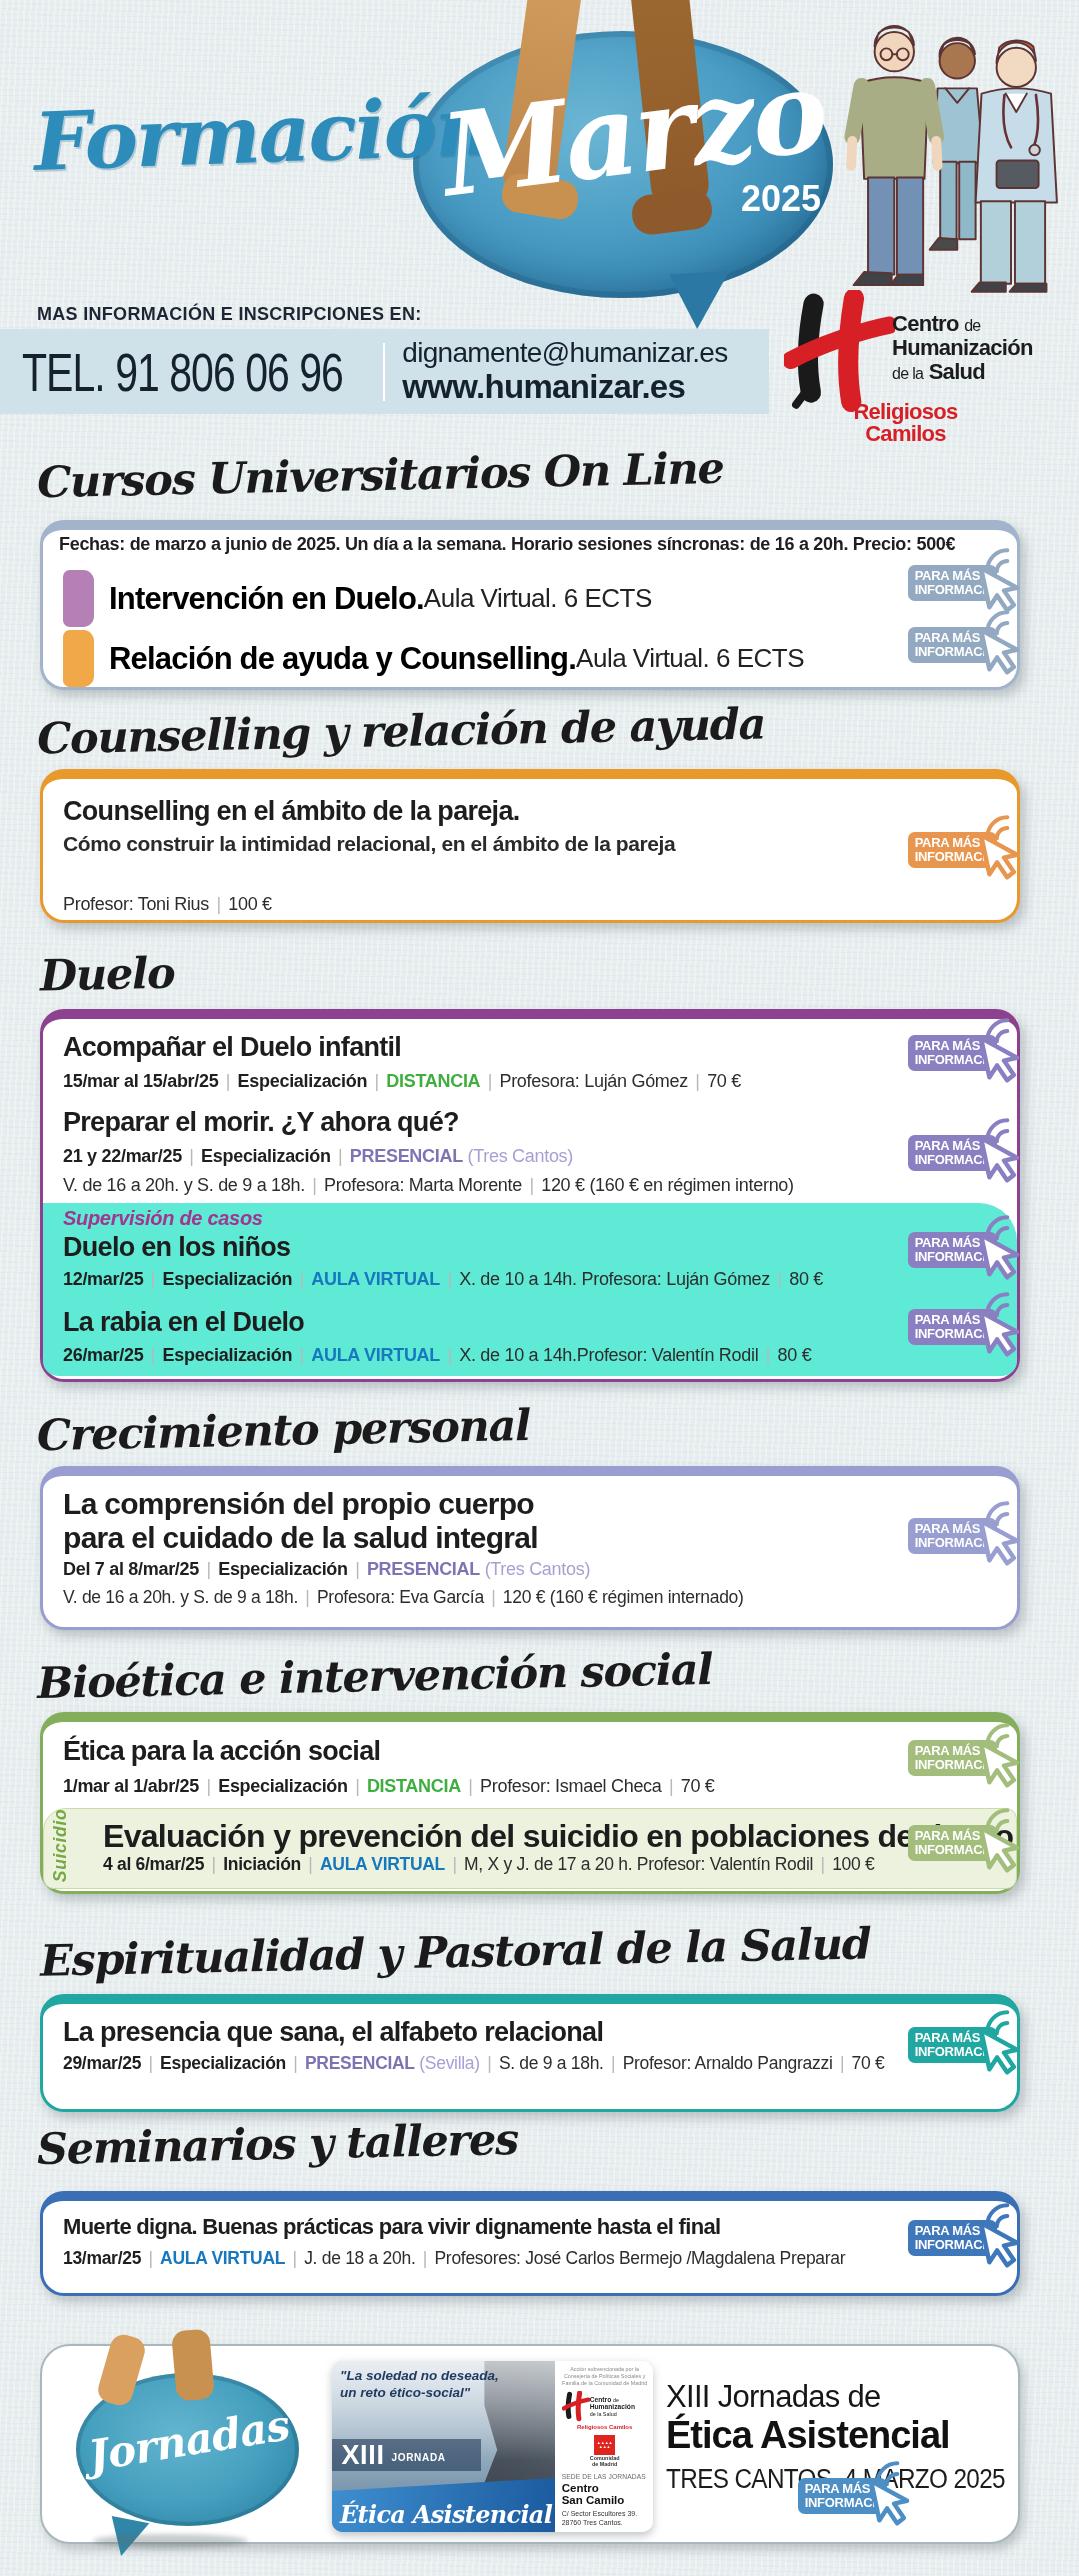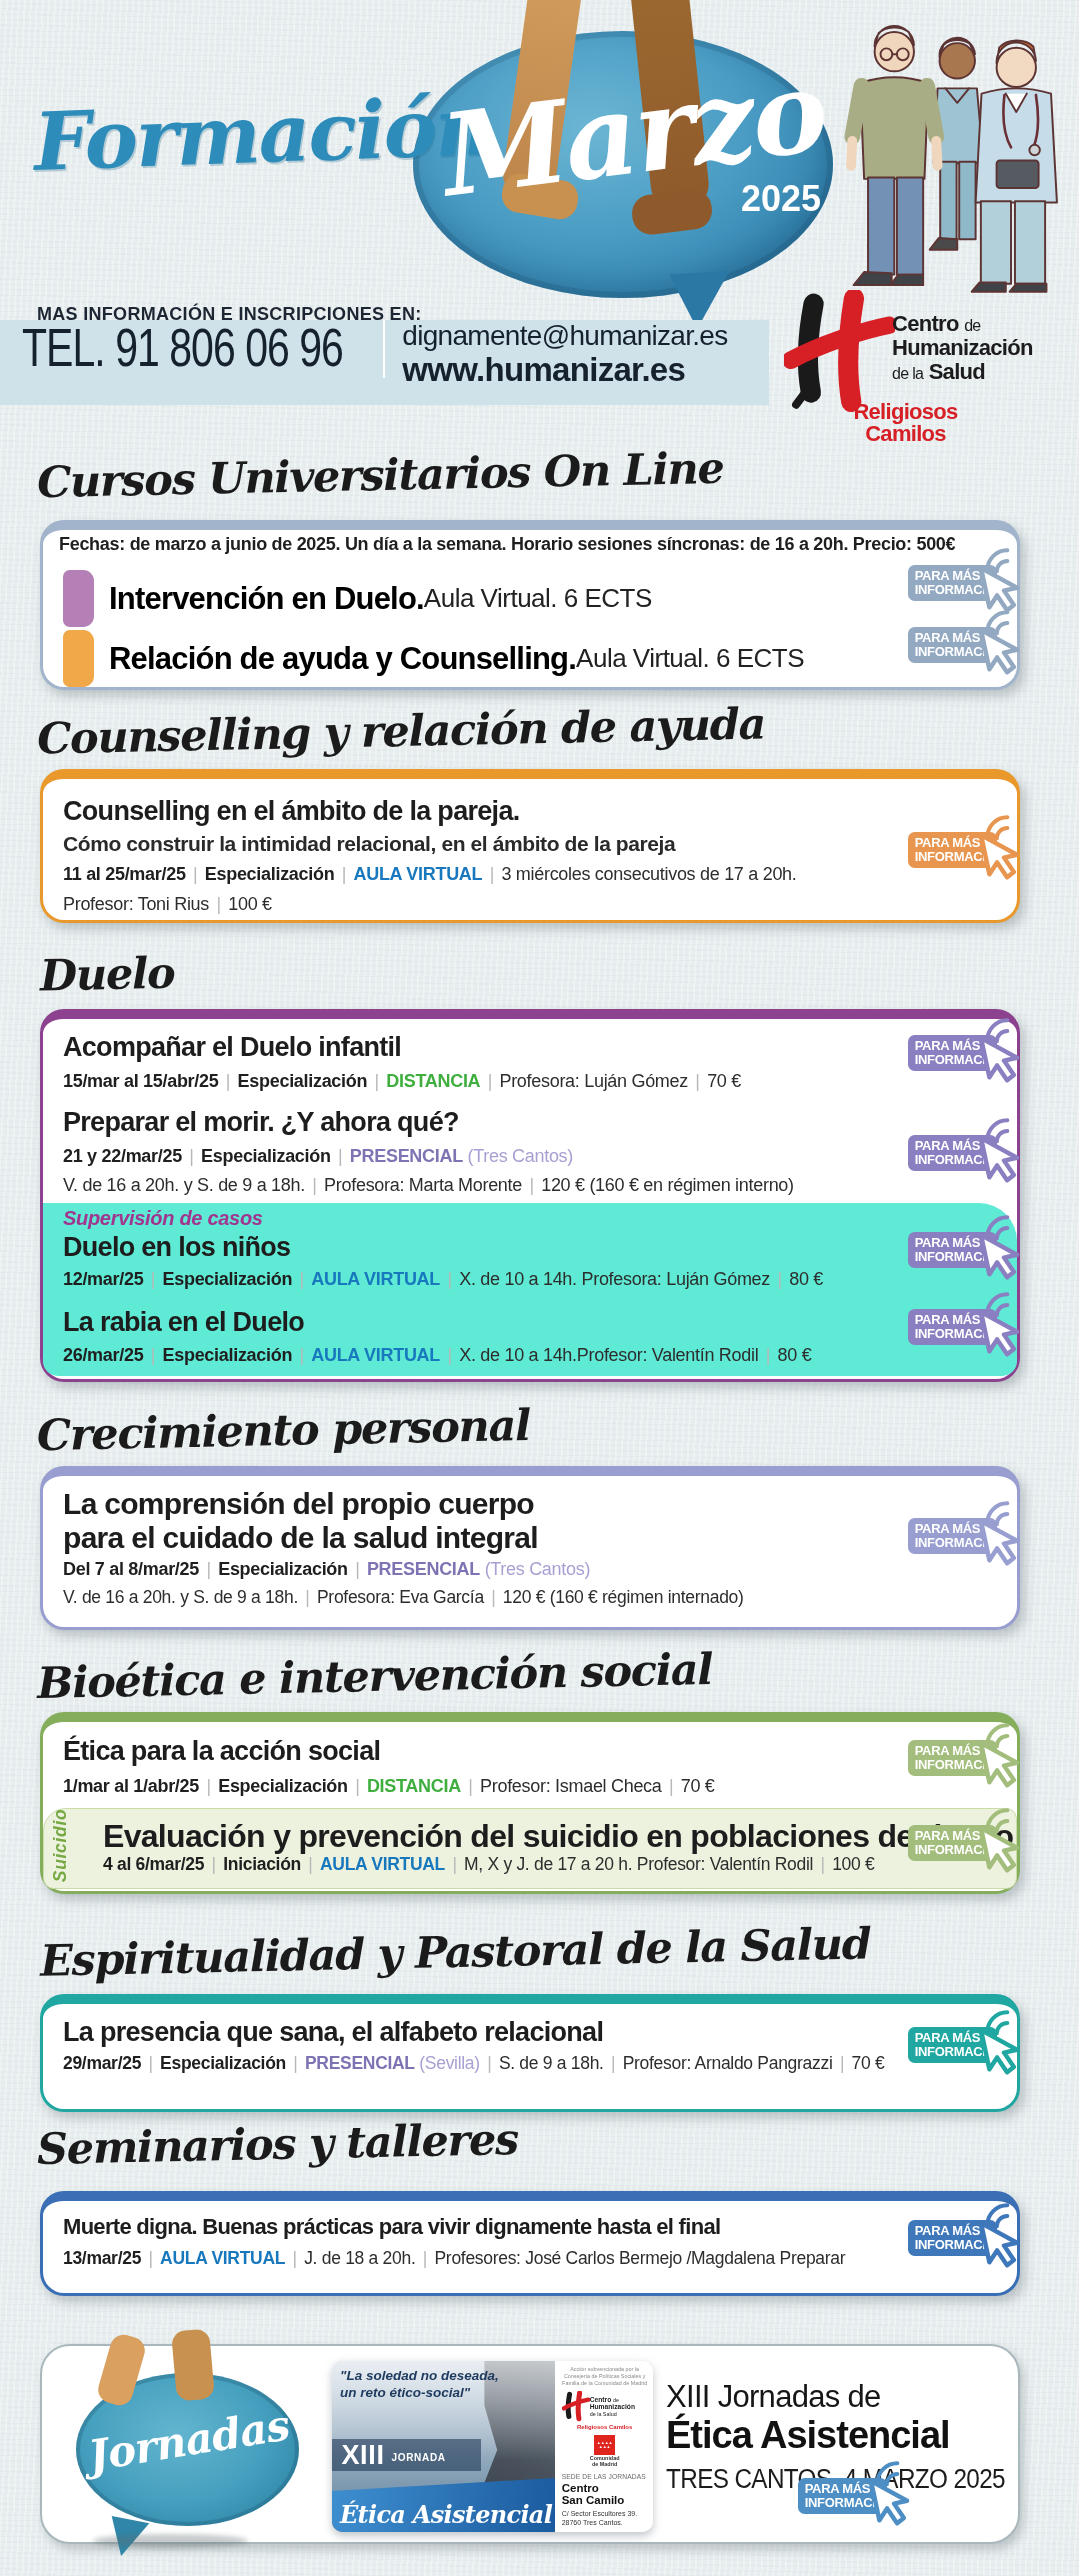--- a/index.html
+++ b/index.html
@@ -24,21 +24,21 @@
   .arm{z-index:2;}
   .arm-l{left:514px;top:-5.4px;width:53px;height:204px;background:linear-gradient(#d09a5c,#bd854a);
     border-radius:0 0 23px 23px;transform:rotate(8deg);}
   .hand-l{left:502px;top:177px;width:76px;height:39px;background:#c9914f;border-radius:17.5px;transform:rotate(9deg);z-index:2;}
   .arm-r{left:642px;top:-8px;width:58px;height:219px;background:linear-gradient(#9c6830,#8f5a2b);
     border-radius:0 0 26px 26px;transform:rotate(-6deg);}
   .hand-r{left:632px;top:192px;width:80px;height:40px;background:#8f5a2b;border-radius:19px;transform:rotate(-7deg);z-index:2;}
   .people{left:840px;top:10.8px;width:224px;height:282px;}
   
   .contact-intro{left:37px;top:305px;font:700 18px/1 "Liberation Sans",sans-serif;color:#1d2733;letter-spacing:0.3px;}
-  .contact-band{left:0;top:320px;width:769px;height:85px;background:#cfe2ea;display:flex;align-items:flex-start;}
+  .contact-band{left:0;top:329px;width:769px;height:85px;background:#cfe2ea;display:flex;align-items:center;}
   .phone{margin-left:21.6px;font:400 54px/1 "Liberation Sans",sans-serif;color:#16212e;
     display:inline-block;transform:scaleX(.76);transform-origin:left center;letter-spacing:-1.3px;white-space:nowrap;}
   .band-div{width:2px;height:58px;background:#fff;margin:0 17.5px 0 -61px;}
   .band-stack{display:flex;flex-direction:column;justify-content:center;color:#16212e;}
   .email{font:400 28px/1.15 "Liberation Sans",sans-serif;letter-spacing:-0.7px;}
   .web{font:700 33px/1.1 "Liberation Sans",sans-serif;letter-spacing:-0.7px;}
   .brush{left:784px;top:290px;width:111px;height:125px;}
   .org-text{left:892px;top:312px;font:700 22px/1.08 "Liberation Sans",sans-serif;color:#1c1c1c;letter-spacing:-0.7px;}
   .org-text .sm{font-weight:400;font-size:16px;}
   .congregation{left:818px;top:401px;width:175px;text-align:center;font:700 22px/1 "Liberation Sans",sans-serif;color:#d71f26;letter-spacing:-0.7px;}
@@ -242,23 +242,20 @@
       <svg class="btn-cursor" viewBox="0 0 90 96">
         <path d="M14 4 L14 76 L32 58 L44 88 L58 81 L46 52 L70 52 Z" fill="#fff" stroke="var(--btn)" stroke-width="8" stroke-linejoin="round"></path>
       </svg>
     </div>
   </div>
 
   <div class="abs sec-title" style="left:37px;top:710px;">Counselling y relación de ayuda</div>
   <div class="card" style="top:769px;height:154px;--acc:var(--c-counselling,#e9992c);">
     <div class="c-title" style="top:17.5px;">Counselling en el ámbito de la pareja.</div>
     <div class="c-sub" style="top:54px;">Cómo construir la intimidad relacional, en el ámbito de la pareja</div>
-    <div class="meta" style="top:86px;">
-      <span class="b">11 al 25/mar/25</span><span class="sep"></span><span class="b">Especialización</span><span class="sep"></span><span class="av">AULA VIRTUAL</span><span class="sep"></span><span>3 miércoles consecutivos de 17 a 20h.</span>
-    </div>
     <div class="meta" style="top:116px;">
       <span>Profesor: Toni Rius</span><span class="sep"></span><span>100 €</span>
     </div>
     <div class="info-btn" style="--btn:var(--c-counselling-btn,#e8964f);top:53px;">
       <svg class="btn-arcs" viewBox="0 0 56 42">
         <path d="M6 38 A30 30 0 0 1 36 8" fill="none" stroke="var(--btn)" stroke-width="6" stroke-linecap="round"></path>
         <path d="M20 40 A16 16 0 0 1 36 24" fill="none" stroke="var(--btn)" stroke-width="6" stroke-linecap="round"></path>
       </svg>
       <div class="btn-box">
         <span>PARA MÁS</span>

